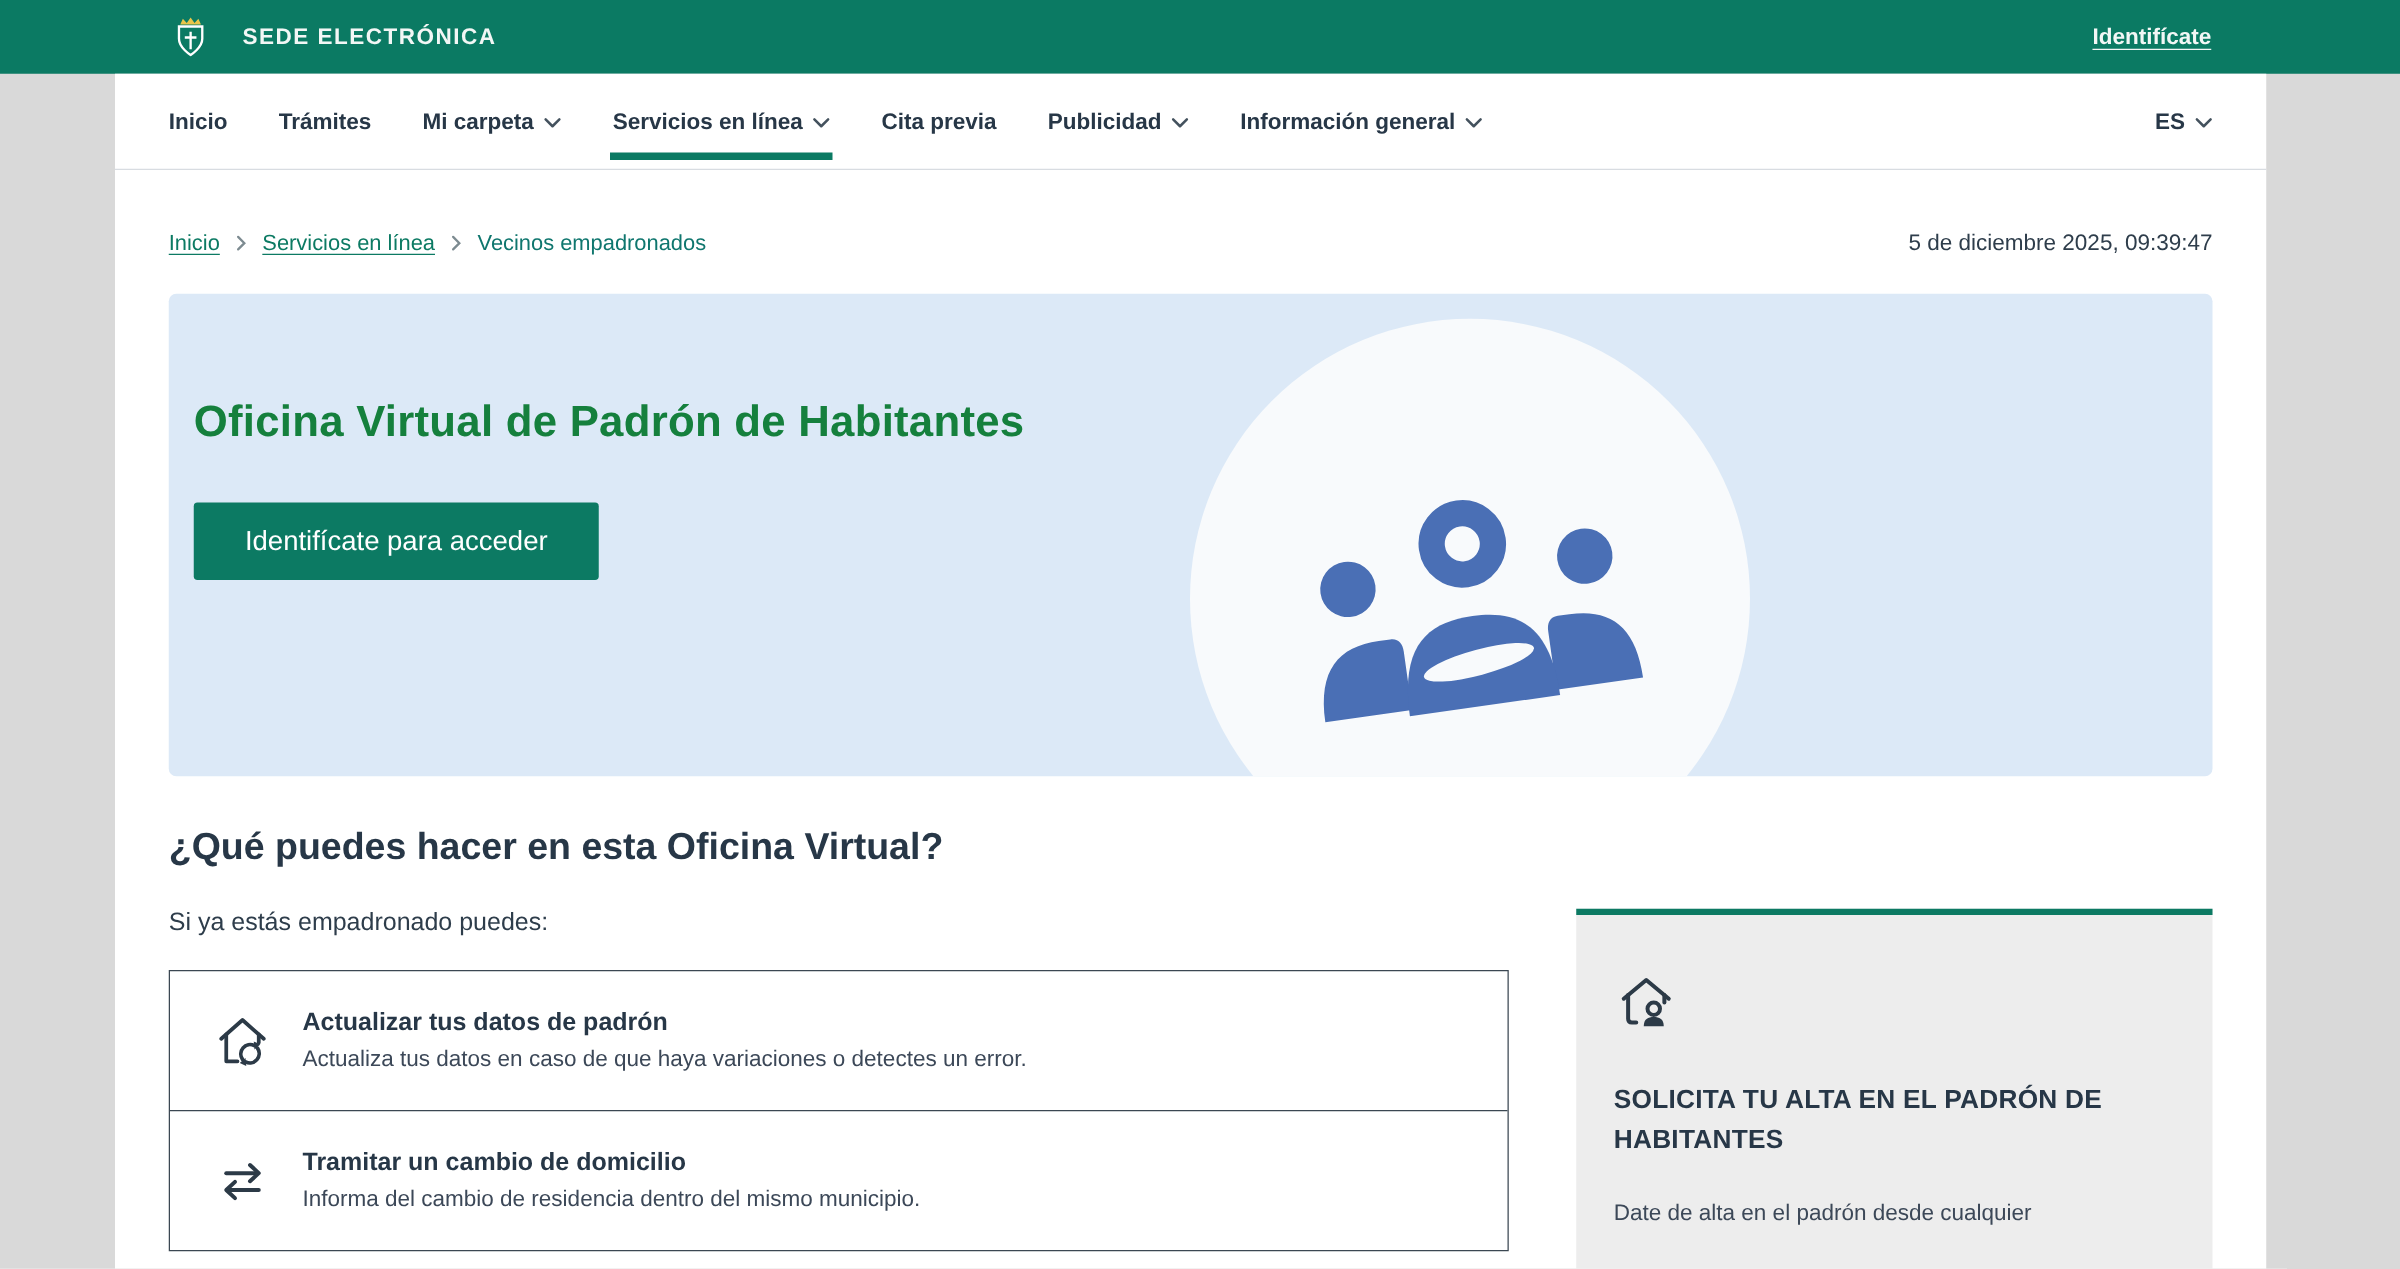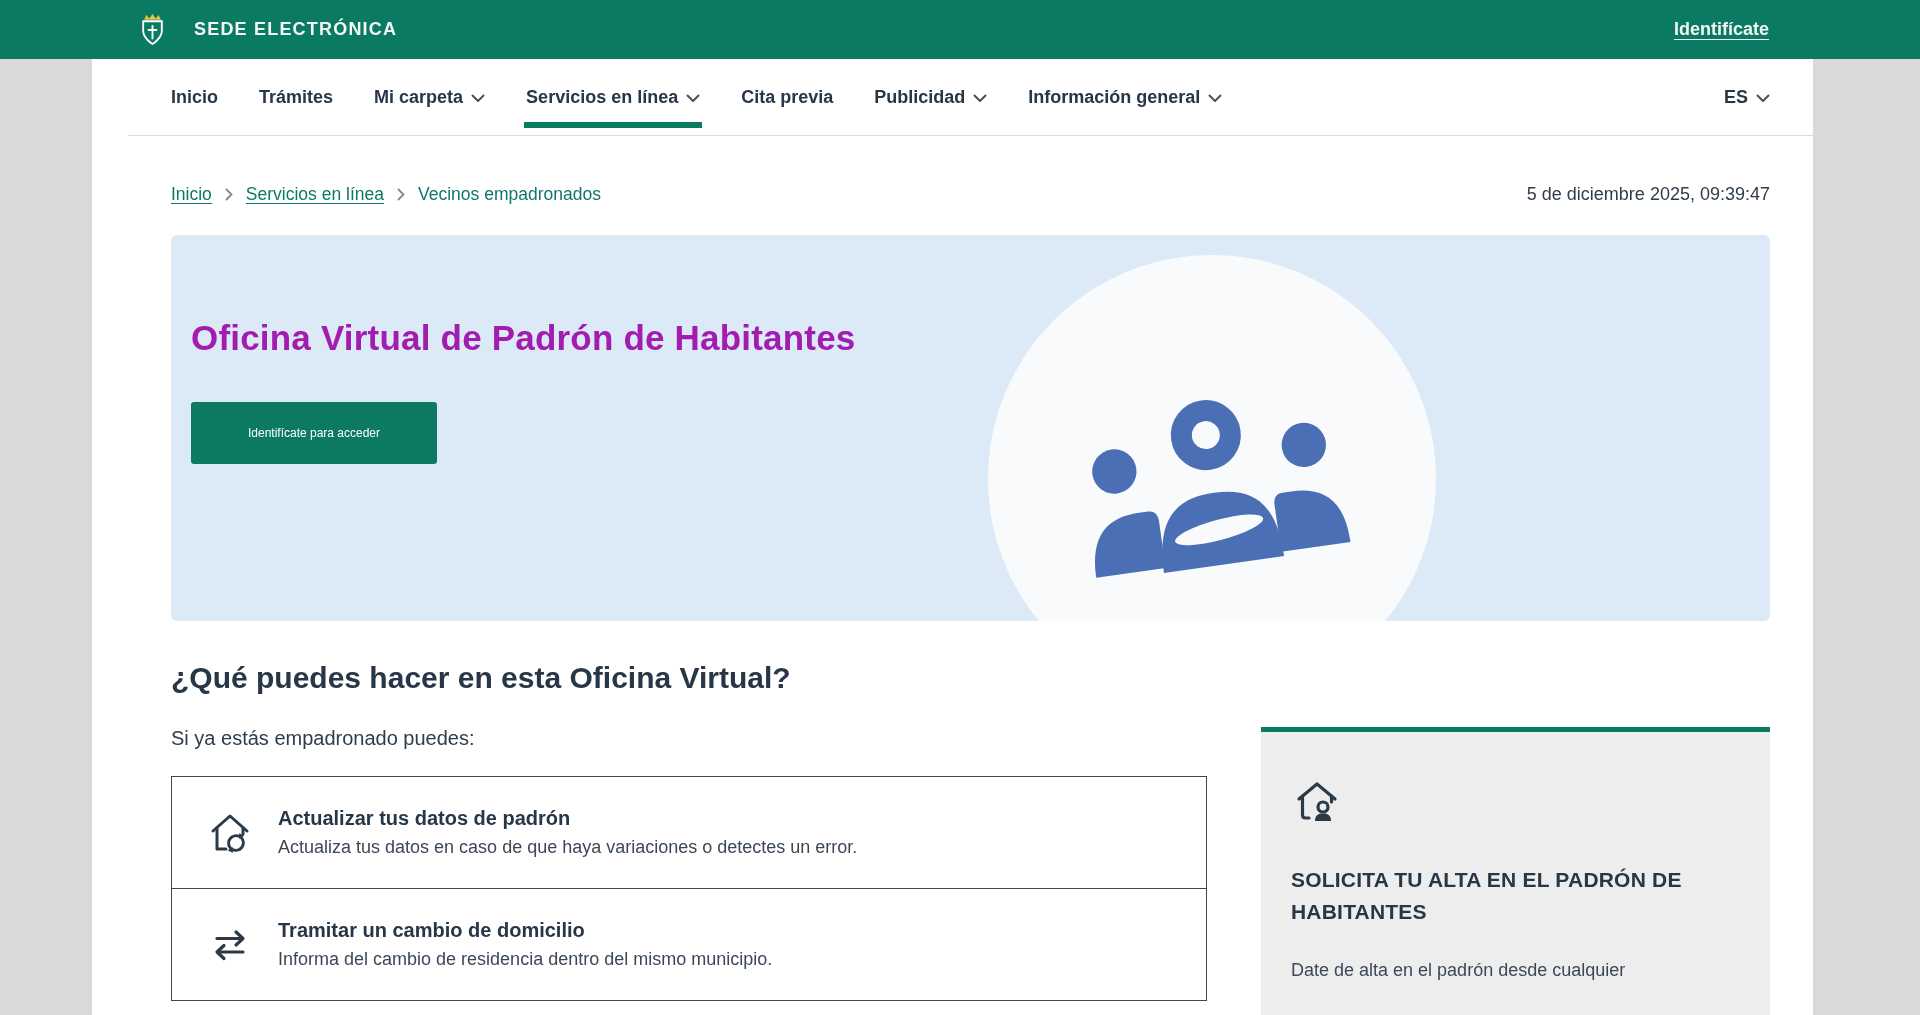--- a/index.html
+++ b/index.html
@@ -8,21 +8,21 @@
 
   
   .topbar { height:59px; background:#0b7a63; display:flex; align-items:center;
             justify-content:space-between; padding:0 151px 0 138px; }
   .brand { display:flex; align-items:center; gap:27px; }
   .brand-text { color:#f2f7f5; font-size:18px; font-weight:700; letter-spacing:1.2px; }
   .login-link { color:#f2f7f5; font-size:18px; font-weight:700; text-decoration:underline;
                 text-underline-offset:4px; cursor:pointer; }
 
   
-  .page { width:1721px; margin-left:92px; background:#ffffff; height:956px;padding-left:36px; }
+  .page { width:1721px; margin-left:92px; background:#ffffff; height:956px; }
 
   
   .nav-row { height:77px; display:flex; align-items:center; gap:41px;
              padding:0 43px; border-bottom:1px solid #d8dce1; }
   .nav-item { display:flex; align-items:center; gap:8px; font-size:18px; font-weight:700;
               color:#273747; cursor:pointer; position:relative; white-space:nowrap; }
   .nav-item svg { color:#44525e; margin-top:2px; }
   .nav-item.active::after { content:""; position:absolute; left:-2px; right:-2px;
               bottom:-20px; height:6px; background:#0b7a63; }
   .lang { margin-left:auto; }
@@ -30,24 +30,24 @@
   
   .crumb-row { margin:48px 43px 0; display:flex; align-items:center; font-size:17.5px; }
   .crumb-link { color:#0c7a63; text-decoration:underline; text-underline-offset:3px; cursor:pointer; }
   .crumb-sep { margin:0 13px; color:#7d8b91; display:flex; align-items:center; }
   .crumb-current { color:#0f766e; }
   .crumb-date { margin-left:auto; color:#2e3d4b; font-size:18px; }
 
   
   .hero { margin:30px 43px 0; height:386px; background:#dce9f7; border-radius:6px;
           position:relative; overflow:hidden; padding:83px 0 0 20px; }
-  .hero h1 { font-size:35px; font-weight:700; color:#a21caf; letter-spacing:.2px; }
+  .hero h1 { font-size:35px; font-weight:700; color:#15803d; letter-spacing:.2px; }
   .hero p { margin-top:30px; font-size:18px; line-height:31px; color:#333f4d; width:775px; }
-  .hero-cta { margin-top:44px; width:246px; height:62px; background:#0c7a63; color:#fff;
-          border:none; border-radius:3px; font-size:12px; font-family:inherit; cursor:pointer; }
+  .hero-cta { margin-top:44px; width:324px; height:62px; background:#0c7a63; color:#fff;
+          border:none; border-radius:3px; font-size:22px; font-family:inherit; cursor:pointer; }
   .hero-circle { position:absolute; left:817px; top:20px; width:448px; height:448px;
           border-radius:50%; background:#f8fafc; display:flex; align-items:center;
           justify-content:center; }
   .hero-people { transform:rotate(-8deg); }
 
   
   .section-heading { margin:40px 43px 0; font-size:30px; font-weight:700; color:#273747; }
   .columns { margin:32px 43px 0; display:flex; gap:54px; }
   .col-left { flex:1; }
   .col-right { width:509px; flex:none; }

